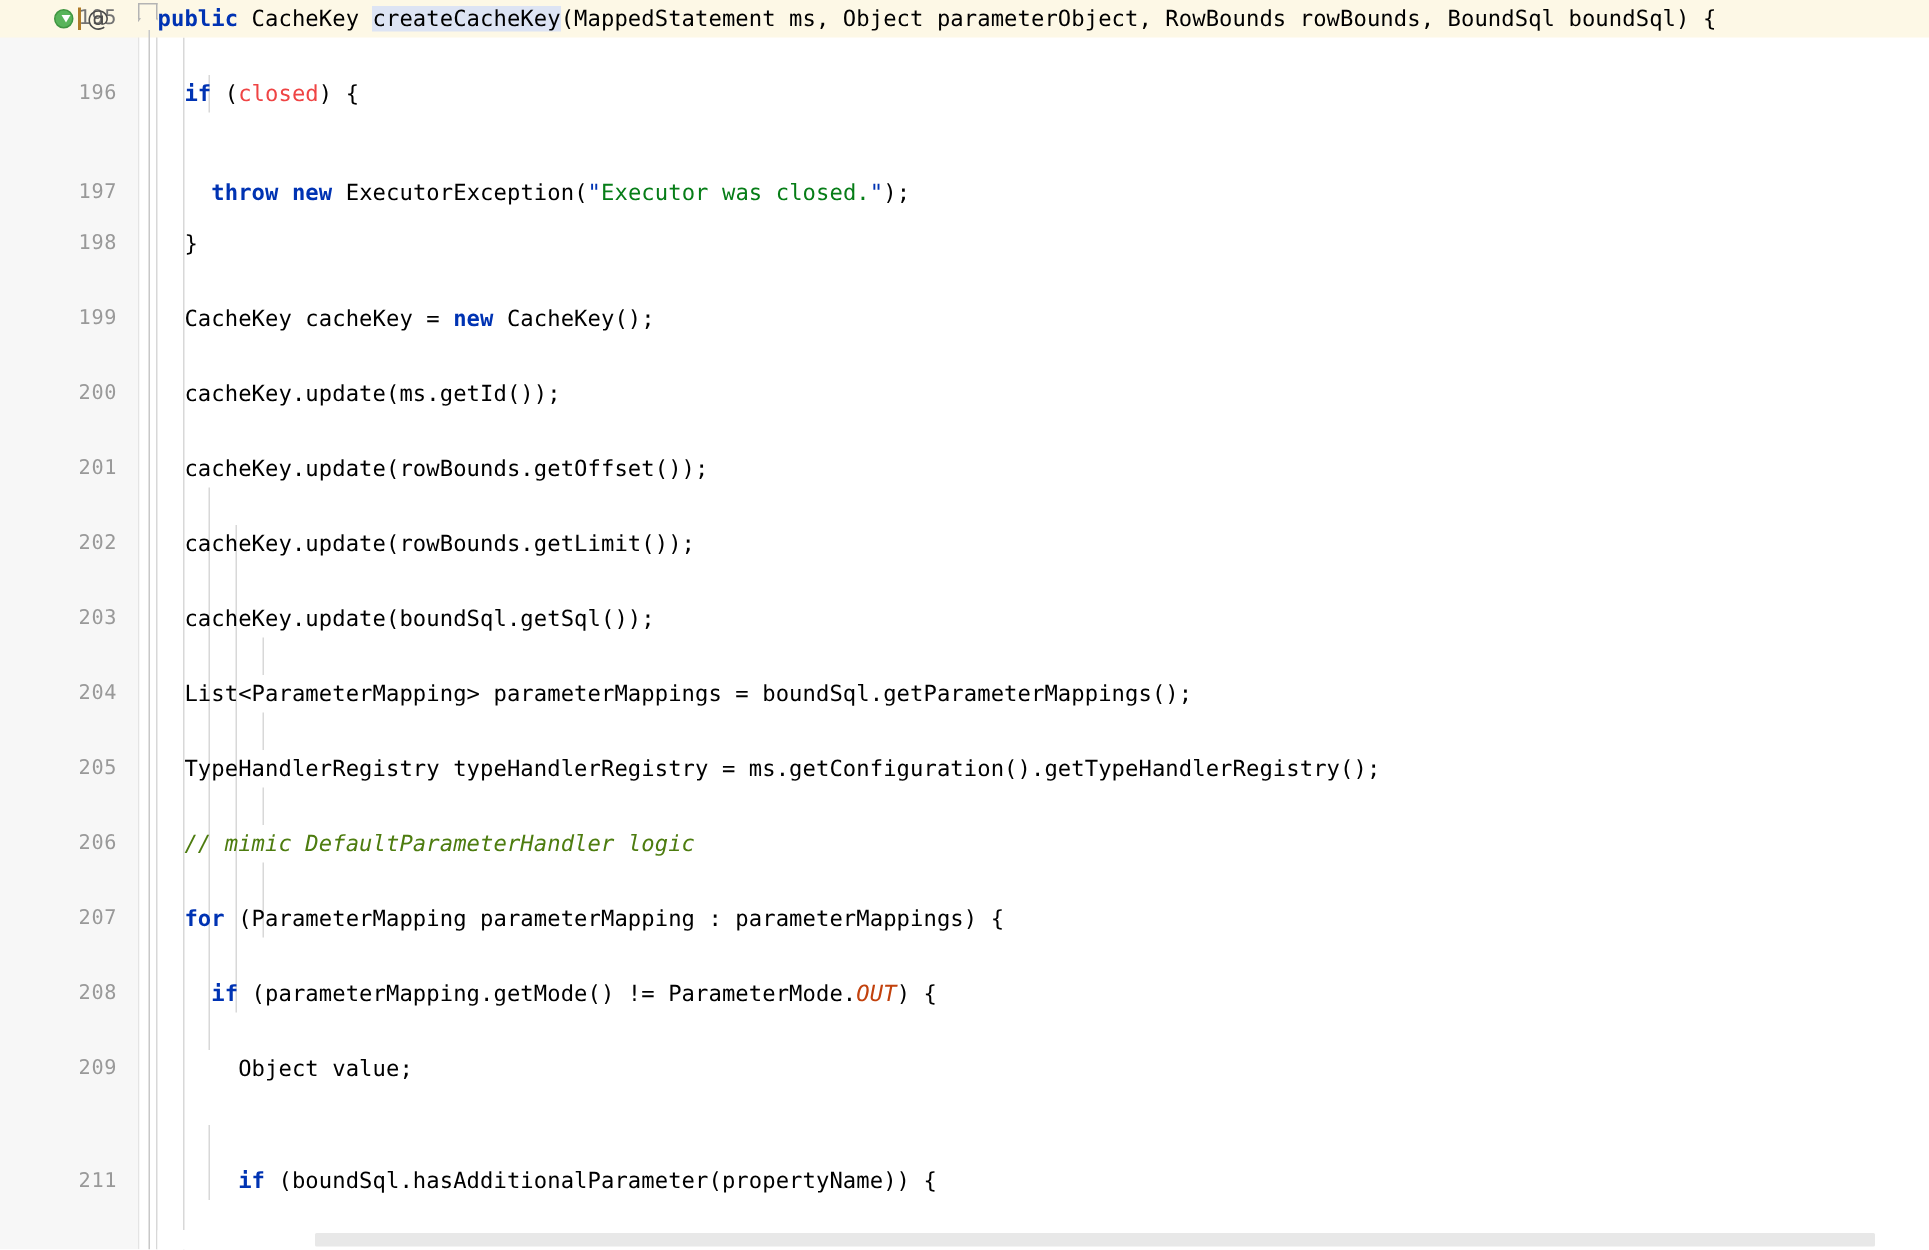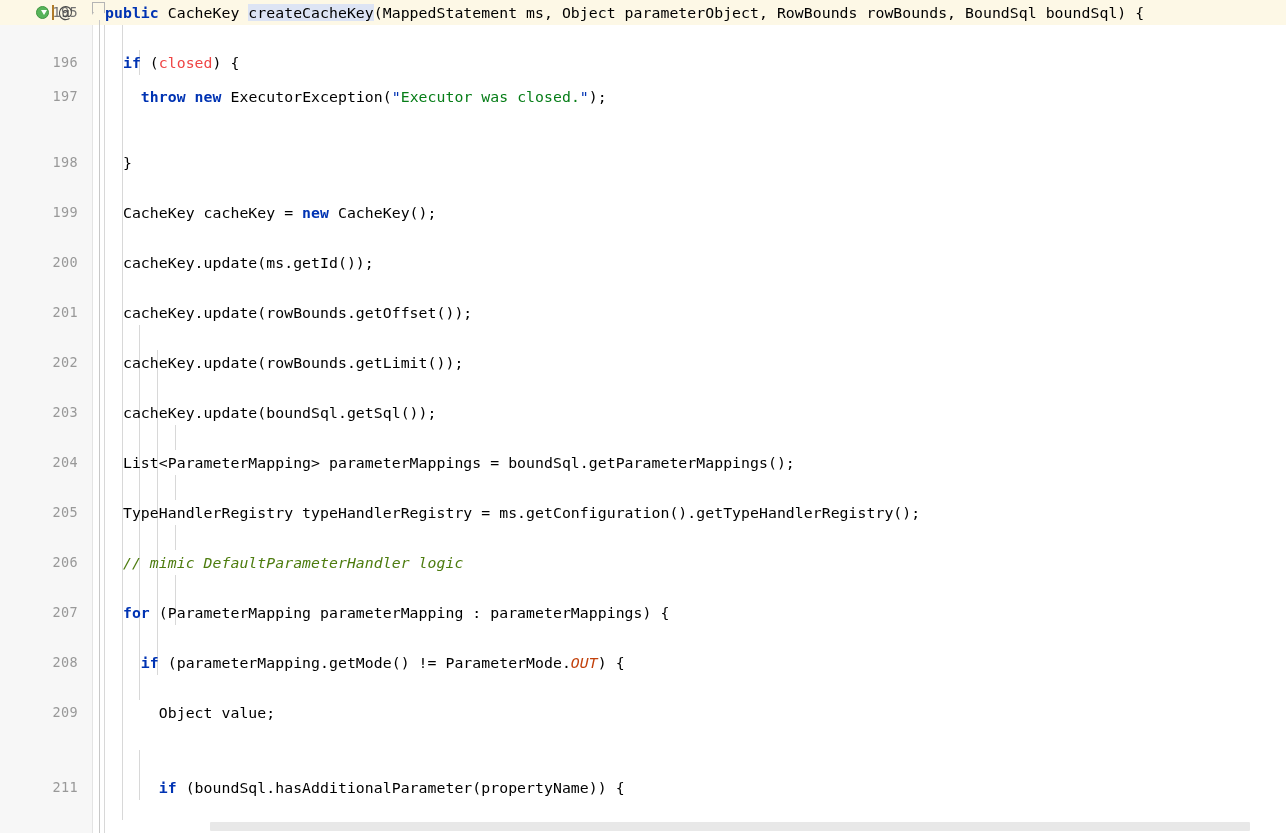--- a/index.html
+++ b/index.html
@@ -213,21 +213,21 @@
       <div class="iguide" style="left: 156.92px; top: 350px; height: 325px;"></div>
       <div class="iguide" style="left: 174.56px; top: 425px; height: 25px;"></div>
       <div class="iguide" style="left: 174.56px; top: 475px; height: 25px;"></div>
       <div class="iguide" style="left: 174.56px; top: 525px; height: 25px;"></div>
       <div class="iguide" style="left: 174.56px; top: 575px; height: 50px;"></div>
     </div>
 
   <div id="rows">
       <div class="row first" style="top: 0px;"><span class="row-num">195</span><span class="code"><span class="kw">public</span> CacheKey <span class="hl">createCacheKey</span>(MappedStatement ms, Object parameterObject, RowBounds rowBounds, BoundSql boundSql) {</span></div>
       <div class="row" style="top: 25px;"><span class="row-num">196</span><span class="code">  <span class="kw">if</span> (<span class="fld">closed</span>) {</span></div>
-      <div class="row" style="top: 34px; padding-left: 16px;"><span class="row-num">197</span><span class="code">    <span class="kw">throw</span> <span class="kw">new</span> ExecutorException(<span class="quo">"</span><span class="str">Executor was closed.</span><span class="quo">"</span>);</span></div>
+      <div class="row" style="top: 66px; padding-left: 16px;"><span class="row-num">197</span><span class="code">    <span class="kw">throw</span> <span class="kw">new</span> ExecutorException(<span class="quo">"</span><span class="str">Executor was closed.</span><span class="quo">"</span>);</span></div>
       <div class="row" style="top: 75px;"><span class="row-num">198</span><span class="code">  }</span></div>
       <div class="row" style="top: 100px;"><span class="row-num">199</span><span class="code">  CacheKey cacheKey = <span class="kw">new</span> CacheKey();</span></div>
       <div class="row" style="top: 125px;"><span class="row-num">200</span><span class="code">  cacheKey.update(ms.getId());</span></div>
       <div class="row" style="top: 150px;"><span class="row-num">201</span><span class="code">  cacheKey.update(rowBounds.getOffset());</span></div>
       <div class="row" style="top: 175px;"><span class="row-num">202</span><span class="code">  cacheKey.update(rowBounds.getLimit());</span></div>
       <div class="row" style="top: 200px;"><span class="row-num">203</span><span class="code">  cacheKey.update(boundSql.getSql());</span></div>
       <div class="row" style="top: 225px;"><span class="row-num">204</span><span class="code">  List&lt;ParameterMapping&gt; parameterMappings = boundSql.getParameterMappings();</span></div>
       <div class="row" style="top: 250px;"><span class="row-num">205</span><span class="code">  TypeHandlerRegistry typeHandlerRegistry = ms.getConfiguration().getTypeHandlerRegistry();</span></div>
       <div class="row" style="top: 275px;"><span class="row-num">206</span><span class="code">  <span class="cmt">// mimic DefaultParameterHandler logic</span></span></div>
       <div class="row" style="top: 300px;"><span class="row-num">207</span><span class="code">  <span class="kw">for</span> (ParameterMapping parameterMapping : parameterMappings) {</span></div>

